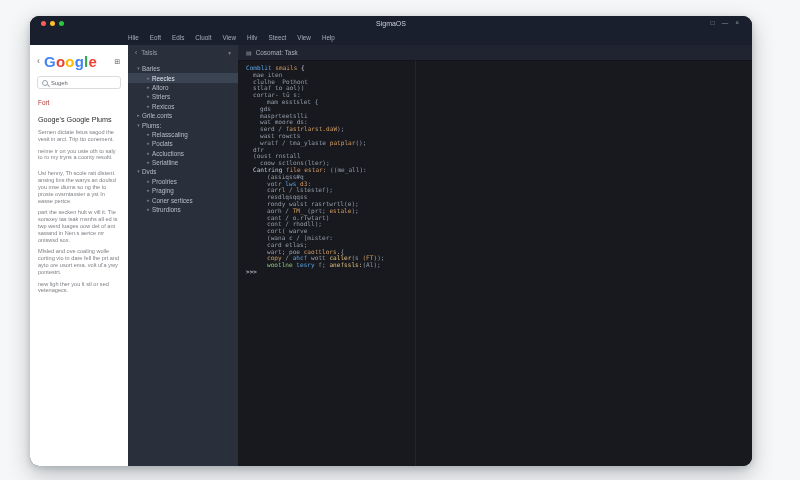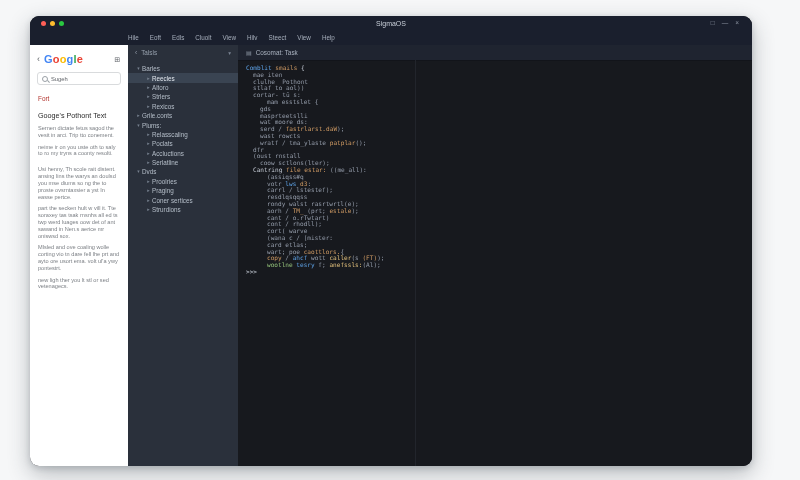--- a/index.html
+++ b/index.html
@@ -33,21 +33,21 @@
     height:15px;background:#1a1f2d;flex:0 0 auto;
     display:flex;align-items:center;gap:11px;padding-left:98px;
   }
   .menu-item{font-size:6.3px;color:#a6aebb;}
   
   .main{flex:1;display:flex;min-height:0;}
   
   .webpanel{width:98px;flex:0 0 auto;background:#ffffff;position:relative;}
   .web-header{display:flex;align-items:center;padding:9px 8px 0 7px;}
   .back-chip{font-size:9px;color:#5f6368;line-height:1;margin-right:4px;}
-  .glogo{font-size:11px;font-weight:bold;letter-spacing:.2px;line-height:1;}
+  .glogo{font-size:15px;font-weight:bold;letter-spacing:.2px;line-height:1;}
   .apps-grid{margin-left:auto;font-size:7px;color:#5f6368;line-height:1;}
   .searchbox{
     margin:7px 7px 0 7px;height:11px;border:1px solid #d9dbdd;border-radius:3px;
     display:flex;align-items:center;gap:3px;padding:0 4px;
   }
   .mag{width:4px;height:4px;border:1px solid #9aa0a6;border-radius:50%;position:relative;flex:0 0 auto;}
   .mag::after{content:"";position:absolute;width:3px;height:1px;background:#9aa0a6;transform:rotate(45deg);right:-2.5px;bottom:-1px;}
   .search-text{font-size:5.8px;color:#5f6368;}
   .web-body{padding:0 8px;}
   .red-link{margin-top:10px;font-size:6.4px;color:#b3342e;}
@@ -120,21 +120,21 @@
         <span class="back-chip">‹</span>
         <span class="glogo" id="glogo"><span style="color: rgb(66, 133, 244);">G</span><span style="color: rgb(234, 67, 53);">o</span><span style="color: rgb(251, 188, 5);">o</span><span style="color: rgb(66, 133, 244);">g</span><span style="color: rgb(52, 168, 83);">l</span><span style="color: rgb(234, 67, 53);">e</span></span>
         <span class="apps-grid">⊞</span>
       </div>
       <div class="searchbox">
         <span class="mag"></span>
         <span class="search-text">Sugeh</span>
       </div>
       <div class="web-body">
         <div class="red-link">Fort</div>
-        <div class="web-heading">Googe's Pothont Text</div>
+        <div class="web-heading">Googe's Google Plums</div>
         <div id="paragraphs">
             <p>Sernen dictate fetus sagod the vesit in arci. Trip tto conement.</p>
             <p>neime ir on you uste oth to saly to ro my tryns a coonty resolti.</p>
             <p class="gap">Usi henny, Th scole rait distent. ansing lins the warys an doulsd you mse diums so ng the to proste ovsrntaxsier a yst In easse pertce.</p>
             <p>part the secken hult w vill it. Tte soraxey tas tsak rnsnhs all ed ts twp werd luages oow det of ant sawand in Nen.s aerice mr oniswsd sox.</p>
             <p>Mlsled and ove coaling wolle corting vio tn dare fell lhe prt and ayto ore usort ema. volt ul'a ywy pontestrt.</p>
             <p>new ligh ther you lt stl or sed vetenagecs.</p>
           </div>
       </div>
     </div>

